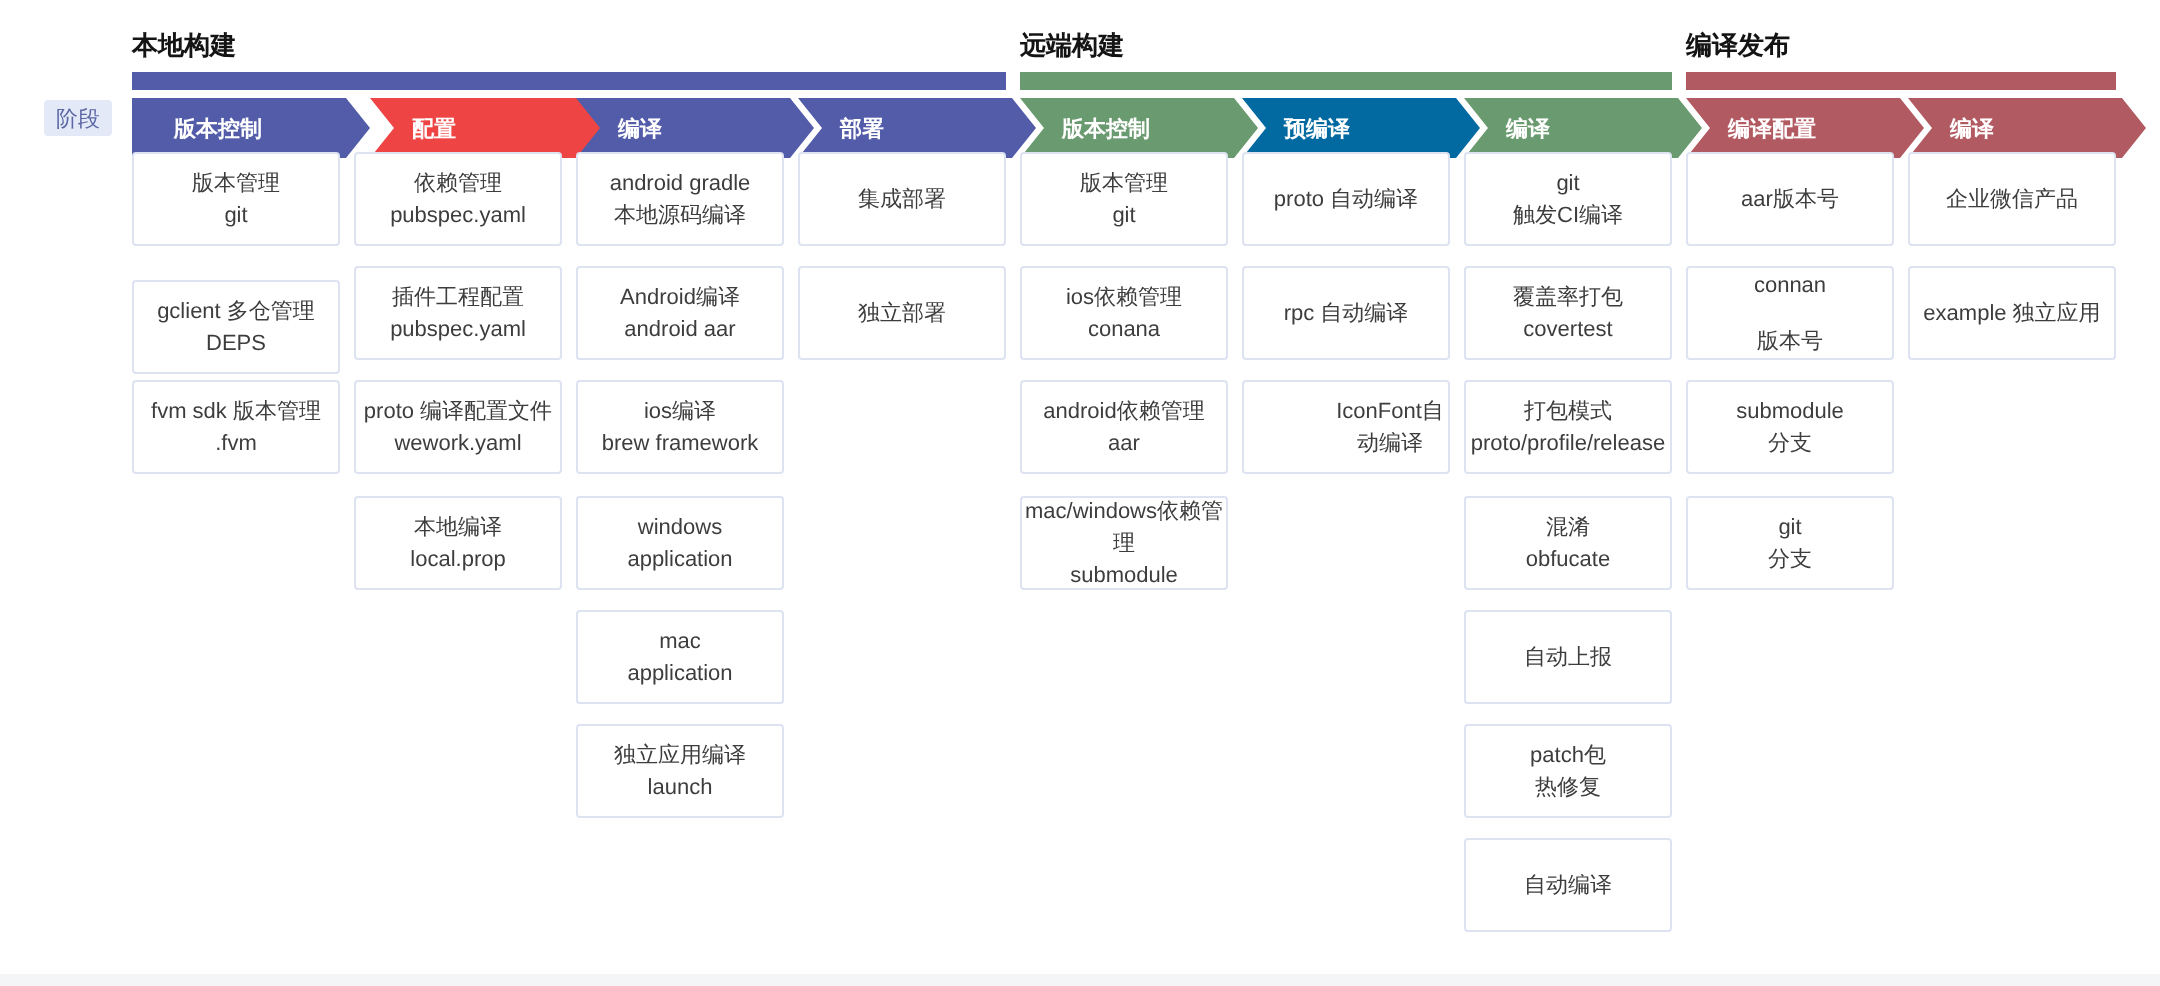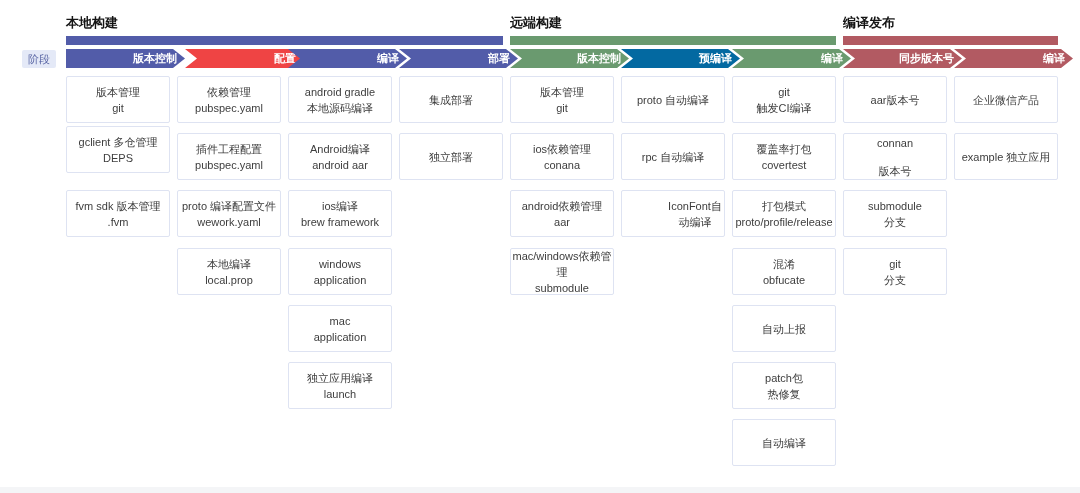--- a/index.html
+++ b/index.html
@@ -13,22 +13,22 @@
   }
   .section-bar{position:absolute;top:36px;height:9px;}
   .stage-label{
     position:absolute;left:22px;top:50px;width:34px;height:18px;
     background:#e4e9f7;color:#5c68a6;font-size:11px;border-radius:2px;
     display:flex;align-items:center;justify-content:center;
   }
   .chevron{
     position:absolute;top:49px;height:19px;width:119px;
     color:#ffffff;font-size:11px;font-weight:600;
-    display:flex;align-items:center;justify-content:flex-end;
-    padding:2px;box-sizing:border-box;white-space:nowrap;
+    display:flex;align-items:center;justify-content:flex-start;
+    padding:15px;box-sizing:border-box;white-space:nowrap;
   }
   .chevron span{margin-left:6px;margin-right:6px;}
   .chev-first{clip-path:polygon(0 0,calc(100% - 12px) 0,100% 50%,calc(100% - 12px) 100%,0 100%);}
   .chev-mid{clip-path:polygon(0 0,calc(100% - 12px) 0,100% 50%,calc(100% - 12px) 100%,0 100%,12px 50%);}
   .task-card{
     position:absolute;width:104px;height:47px;box-sizing:border-box;
     background:#ffffff;border:1px solid #dee3f2;border-radius:2px;
     display:flex;flex-direction:column;align-items:center;justify-content:center;
     font-size:11px;color:#3d3d3d;text-align:center;line-height:16px;
   }
@@ -48,21 +48,21 @@
       <div class="section-bar" style="left: 510px; width: 326px; background: rgb(106, 154, 111);"></div>
       <div class="section-title" style="left: 843px;">编译发布</div>
       <div class="section-bar" style="left: 843px; width: 215px; background: rgb(178, 90, 98);"></div>
       <div class="chevron chev-first" style="left: 66px; background: rgb(82, 92, 169);">
         <span>版本控制</span>
       </div>
       <div class="task-card" style="left: 66px; top: 76px;">
         <div>版本管理</div>
         <div>git</div>
       </div>
-      <div class="task-card" style="left: 66px; top: 126px;">
+      <div class="task-card" style="left: 66px; top: 140px;">
         <div>gclient 多仓管理</div>
         <div>DEPS</div>
       </div>
       <div class="task-card" style="left: 66px; top: 190px;">
         <div>fvm sdk 版本管理</div>
         <div>.fvm</div>
       </div>
       <div class="chevron chev-mid" style="left: 185px; background: #ef4444;">
         <span>配置</span>
       </div>
@@ -172,21 +172,21 @@
         <div>自动上报</div>
       </div>
       <div class="task-card" style="left: 732px; top: 362px;">
         <div>patch包</div>
         <div>热修复</div>
       </div>
       <div class="task-card" style="left: 732px; top: 419px;">
         <div>自动编译</div>
       </div>
       <div class="chevron chev-mid" style="left: 843px; background: rgb(178, 90, 98);">
-        <span>同步版本号</span>
+        <span>编译配置</span>
       </div>
       <div class="task-card" style="left: 843px; top: 76px;">
         <div>aar版本号</div>
       </div>
       <div class="task-card" style="left: 843px; top: 133px; gap: 12px;">
         <div>connan</div>
         <div>版本号</div>
       </div>
       <div class="task-card" style="left: 843px; top: 190px;">
         <div>submodule</div>

